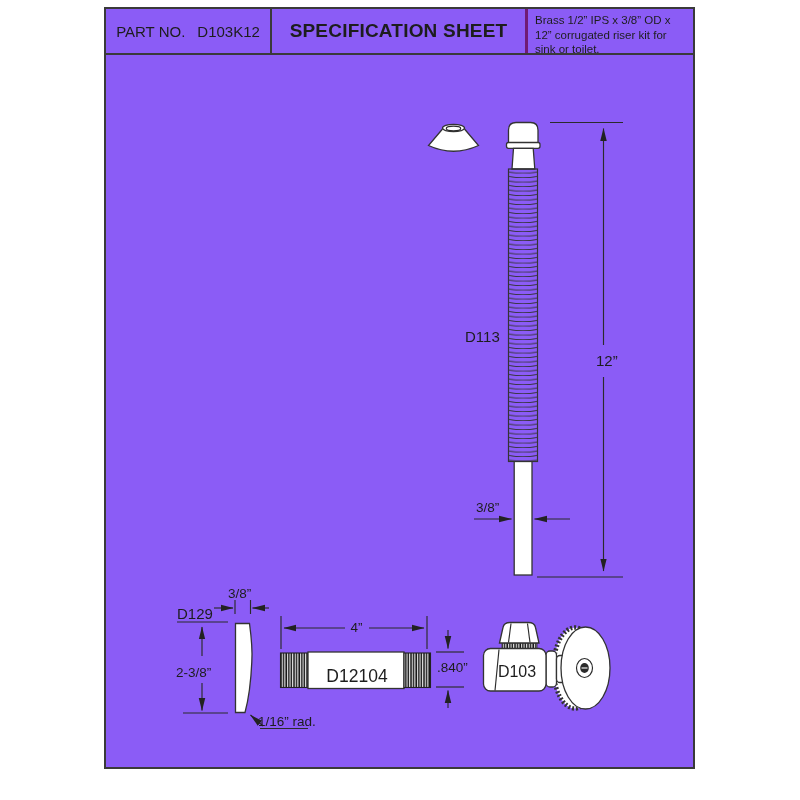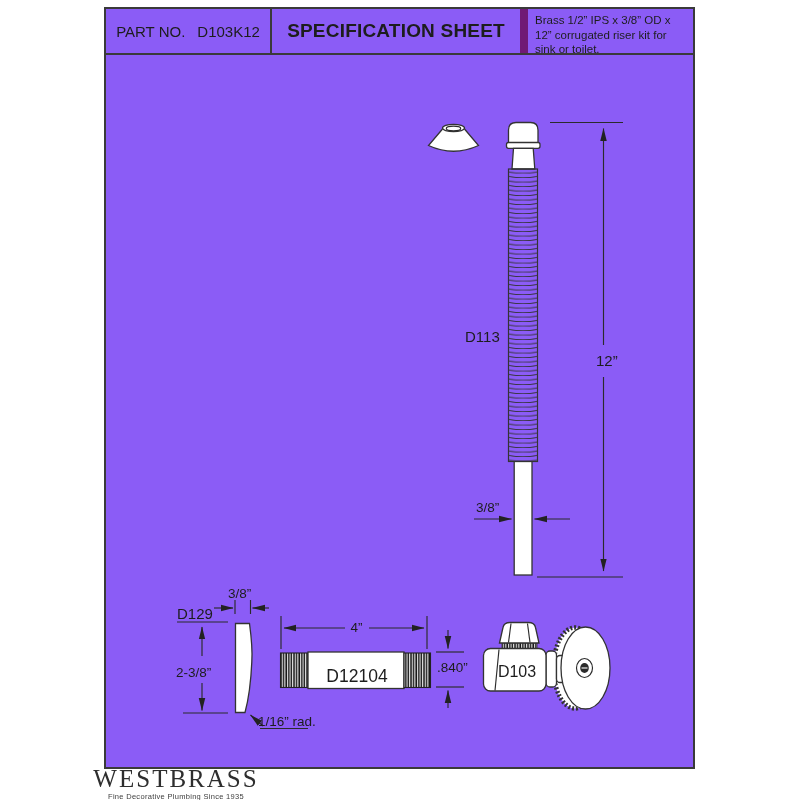--- a/index.html
+++ b/index.html
@@ -4,21 +4,21 @@
 <style>
   html,body{margin:0;padding:0;background:#fff;}
   #page{position:relative;width:800px;height:800px;background:#fff;overflow:hidden;
         font-family:"Liberation Sans",sans-serif;color:#1d1d1d;}
   
   #sheet-box{position:absolute;left:104px;top:7px;width:591px;height:762px;
              border:2px solid #3a3a3a;box-sizing:border-box;background:#8b5cf6;}
   #header-row{display:flex;height:46px;border-bottom:2px solid #3a3a3a;box-sizing:border-box;}
   .hcell{display:flex;align-items:center;justify-content:center;box-sizing:border-box;}
   #hcell-part{width:164px;font-size:15px;gap:12px;}
-  #hcell-title{width:258px;border-left:2px solid #3a3a3a;border-right:8px solid #701a75;
+  #hcell-title{width:258px;border-left:2px solid #3a3a3a;border-right:3px solid #701a75;
                font-size:19px;font-weight:600;letter-spacing:.2px;}
   #hcell-desc{flex:1;font-size:11.5px;line-height:1.28;align-items:flex-start;
               justify-content:flex-start;padding:4px 8px 12px 7px;text-align:left;}
   
   #drawing{position:absolute;left:0;top:0;width:800px;height:800px;}
   #drawing text{font-family:"Liberation Sans",sans-serif;fill:#1d1d1d;}
   .outline{fill:#fff;stroke:#333;stroke-width:1.3;}
   .thin{fill:none;stroke:#2b2b2b;stroke-width:1.15;}
   .dim{font-size:13.5px;}
   .part-label{font-size:15px;}
@@ -140,18 +140,14 @@
       <ellipse cx="585.5" cy="668" rx="24.5" ry="41" fill="#fff" stroke="#333" stroke-width="1.3"></ellipse>
       <ellipse class="thin" cx="584.5" cy="668" rx="8" ry="9.5" stroke-width="0.8"></ellipse>
       <ellipse cx="584.5" cy="668" rx="4.3" ry="5" fill="#2b2b2b"></ellipse>
       <line x1="581.5" y1="668" x2="587.5" y2="668" stroke="#fff" stroke-width="1.1"></line>
       <rect class="outline" x="483.5" y="648.5" width="62.5" height="42.5" rx="7"></rect>
       <line class="thin" x1="499" y1="649.5" x2="495" y2="690.5"></line>
       <text x="517" y="677" text-anchor="middle" style="font-size:16px">D103</text>
     </g>
   </svg>
 
-  <div id="logo">
-    <div id="brand">WESTBRASS</div>
-    <div id="tagline">Fine Decorative Plumbing Since 1935</div>
-  </div>
 
 </div>
 
 </body></html>

